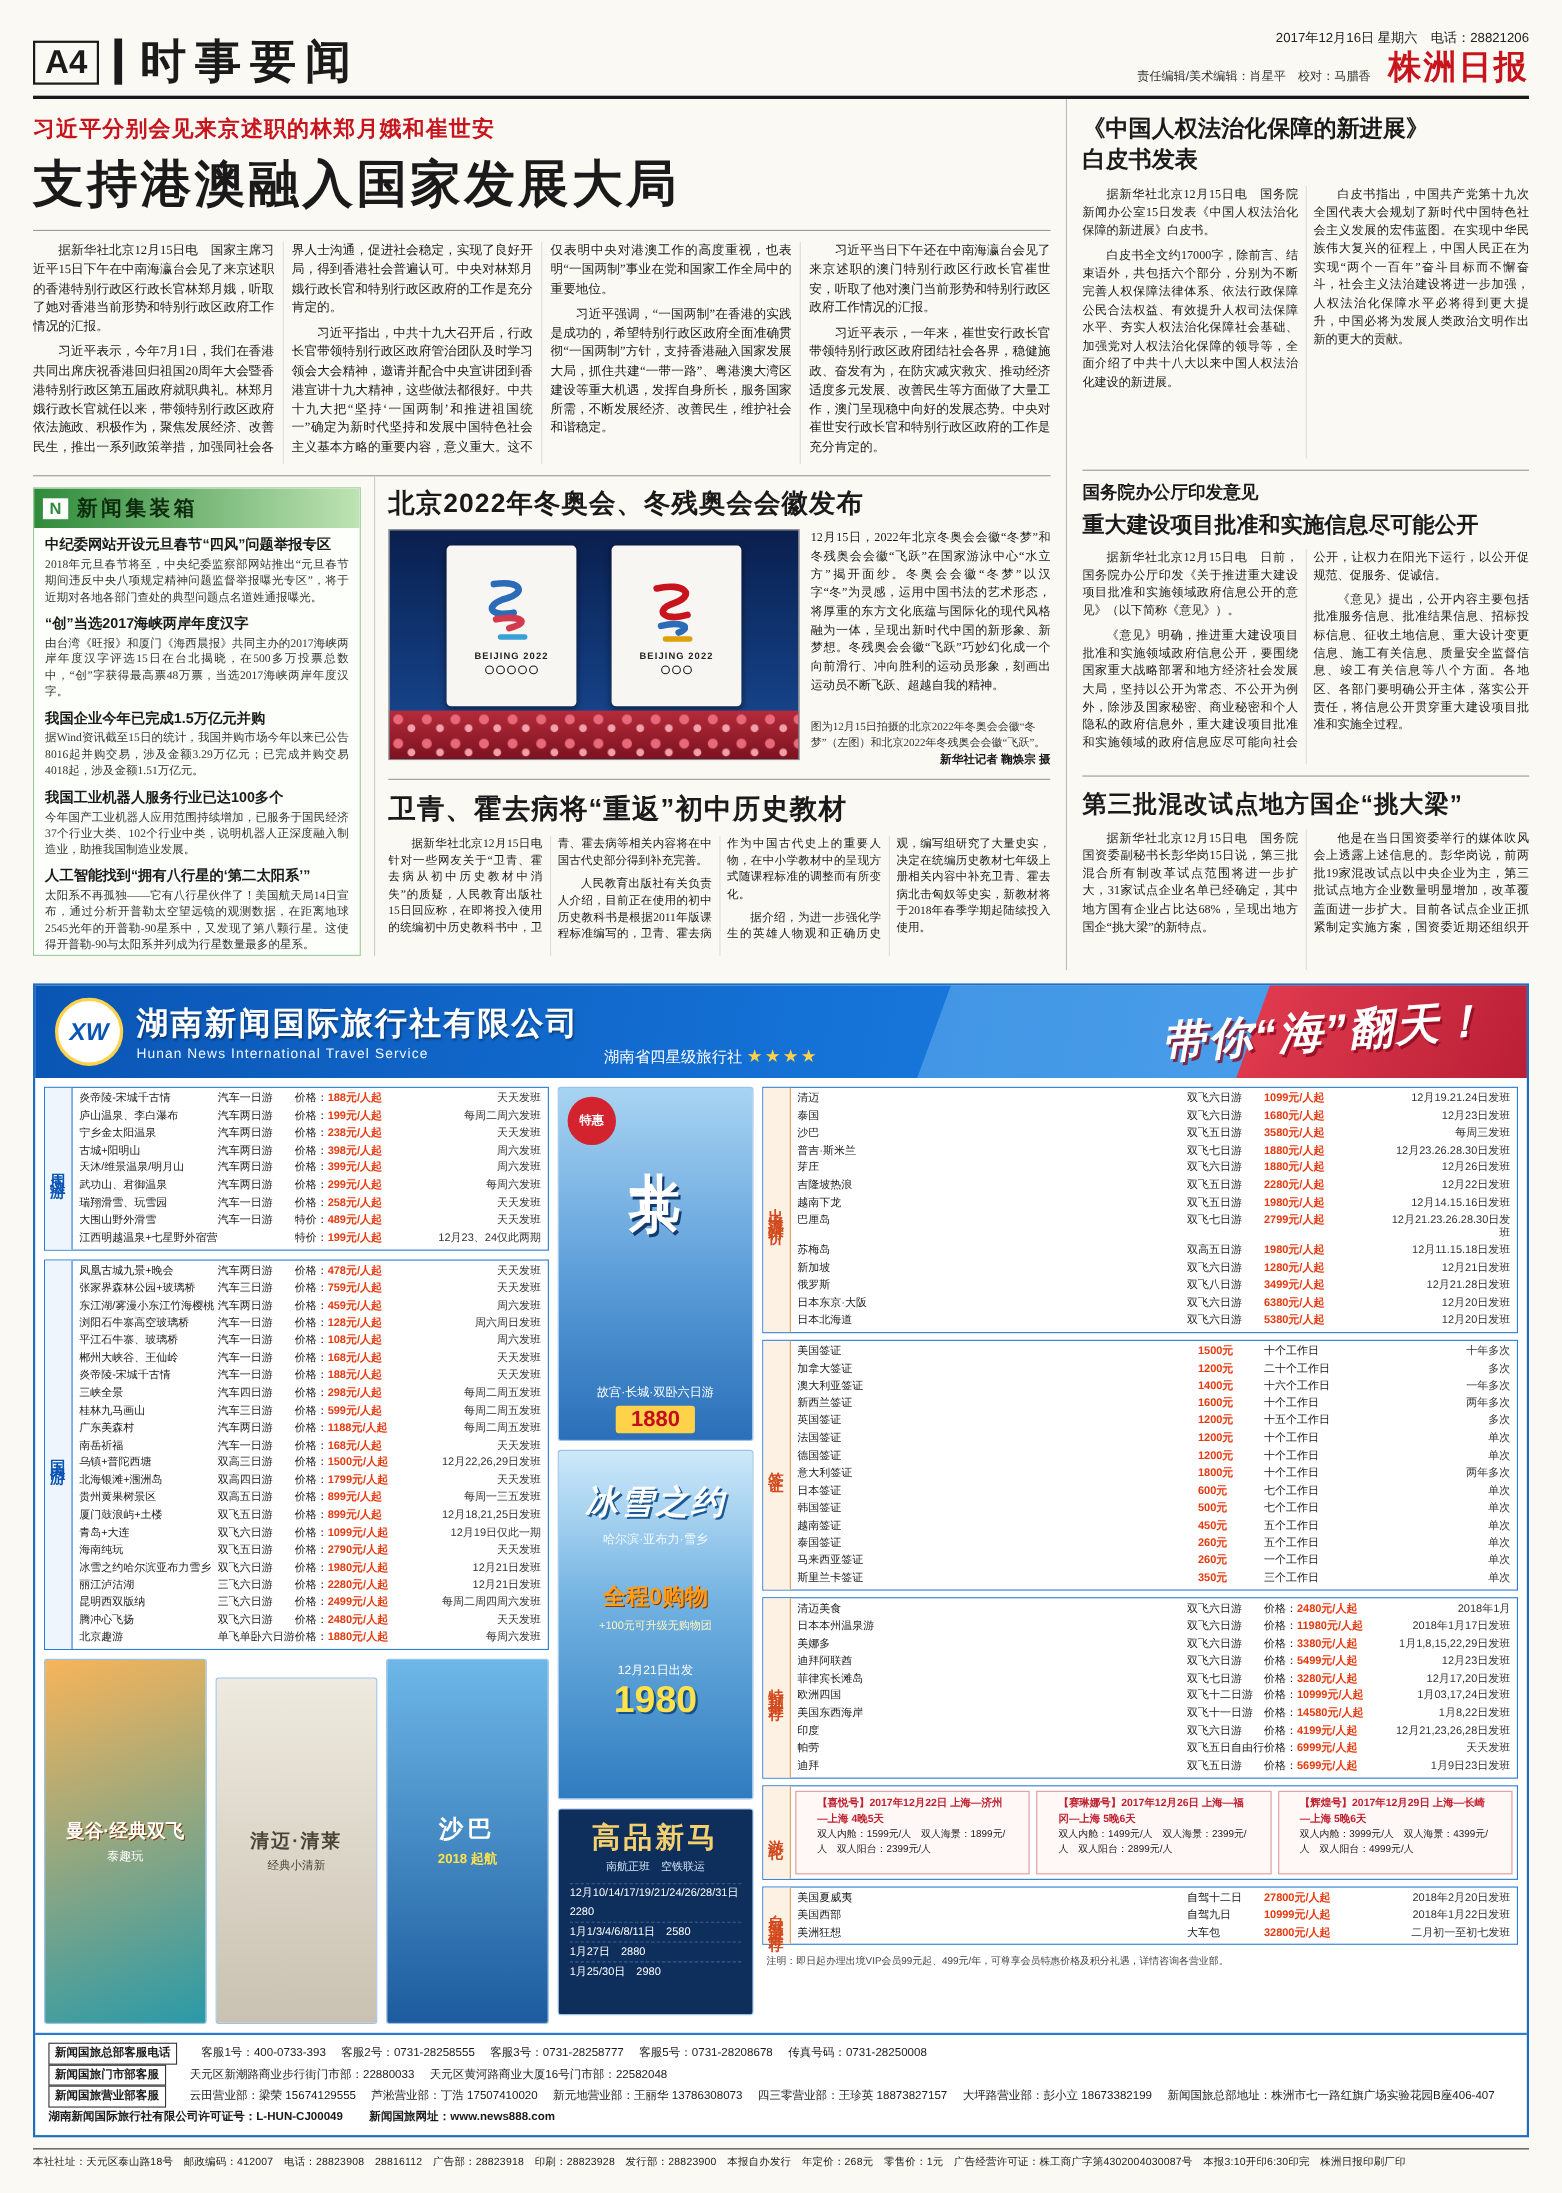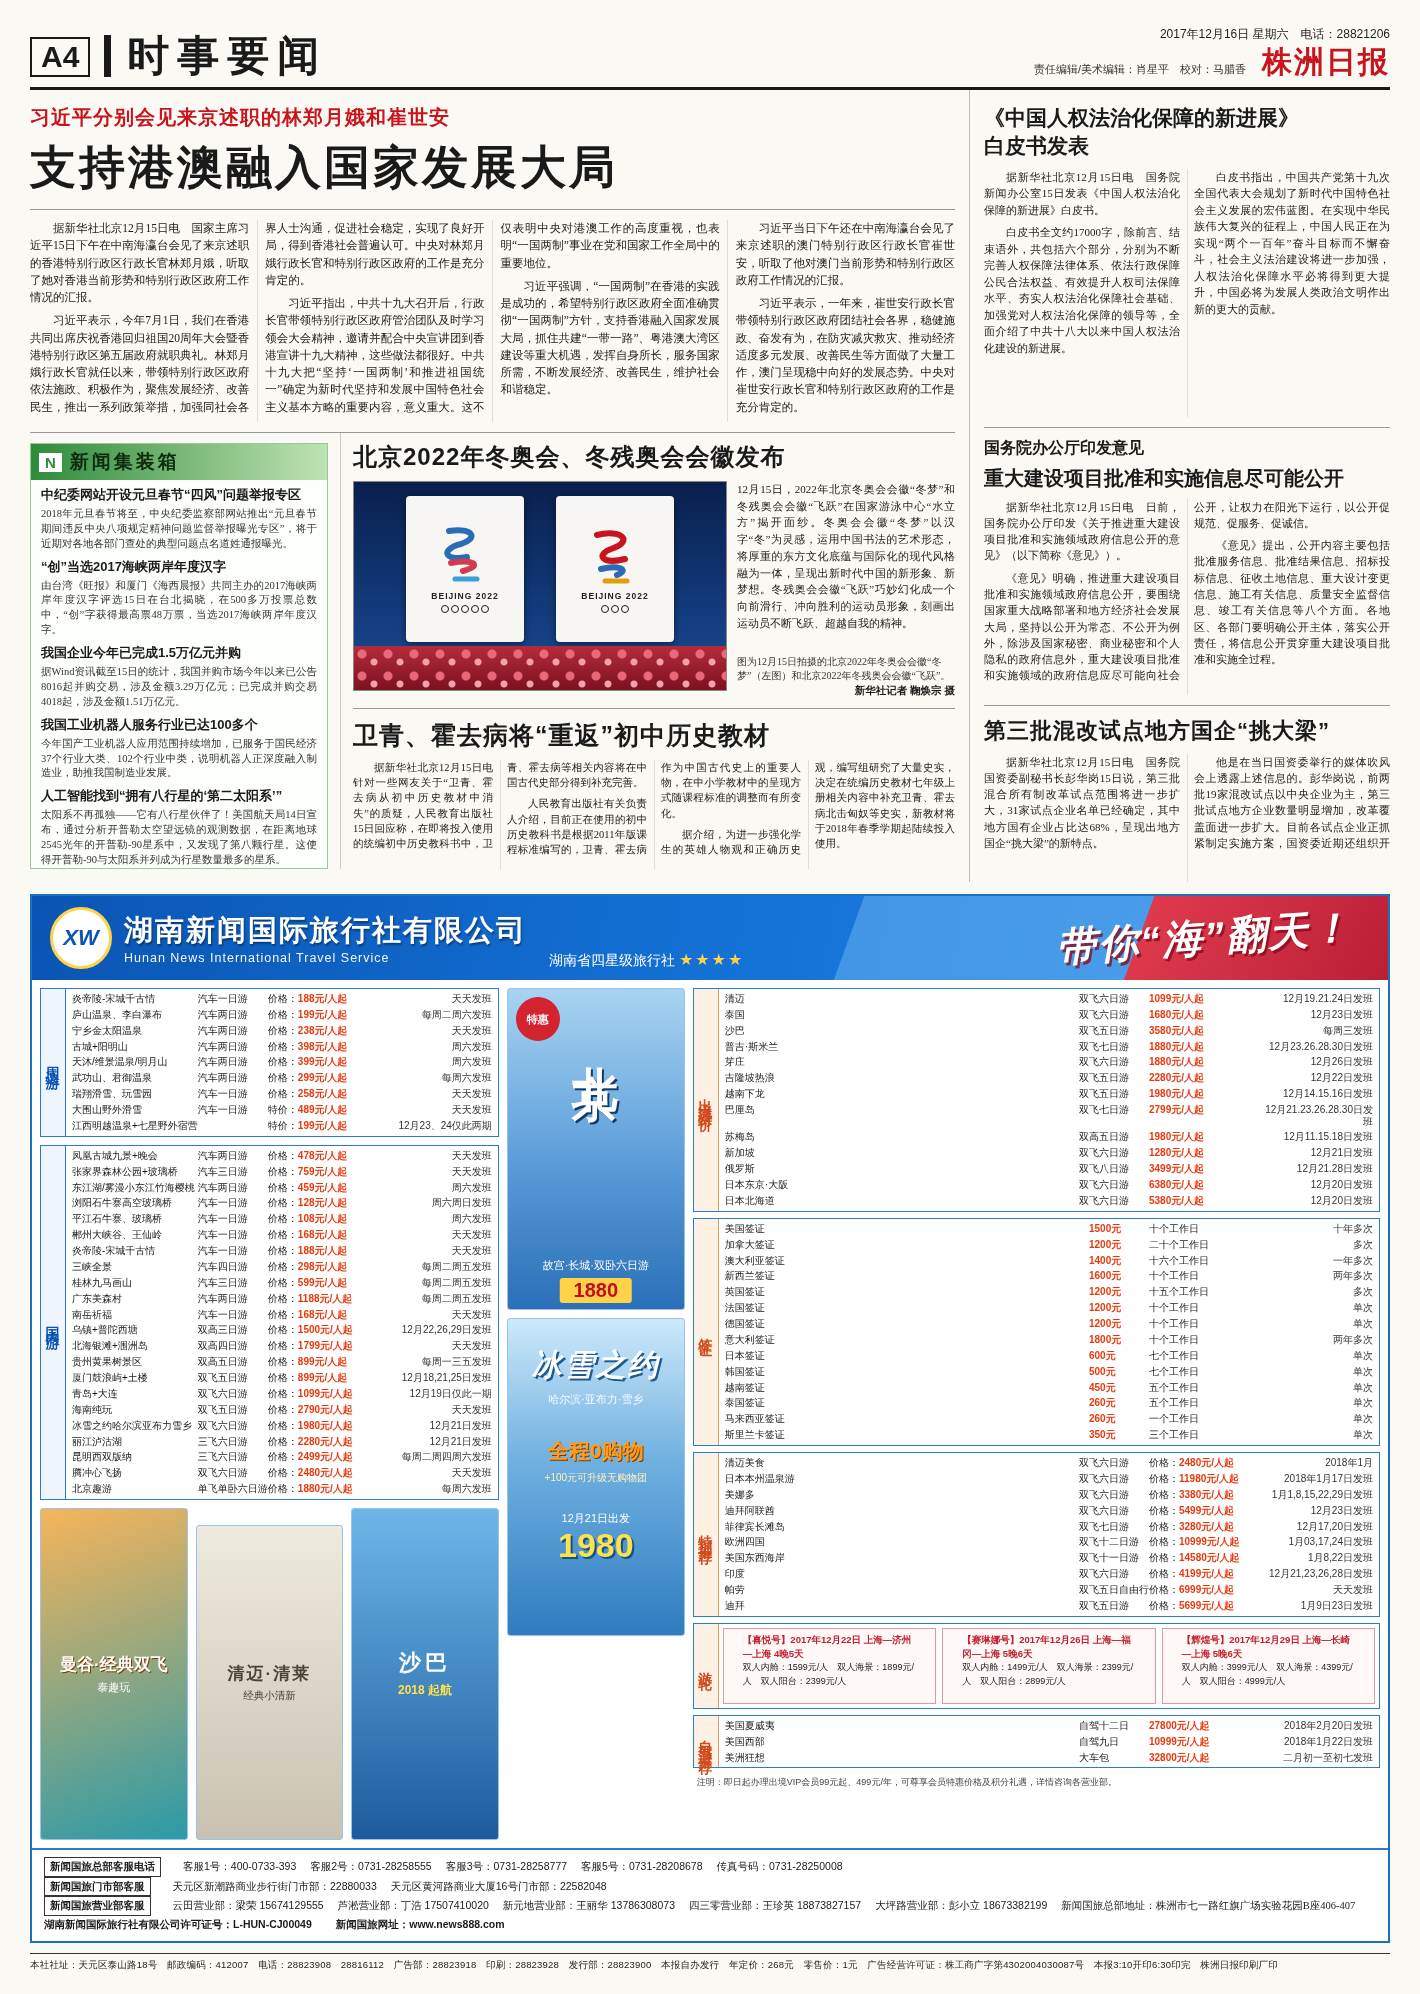--- a/index.html
+++ b/index.html
@@ -567,20 +567,31 @@
           <div class="pb-price">1880</div>
         </div>
         <div class="promo promo-ice">
           <div class="ice-title">冰雪之约</div>
           <div class="ice-sub">哈尔滨·亚布力·雪乡</div>
           <div class="ice-zero">全程0购物</div>
           <div class="ice-up">+100元可升级无购物团</div>
           <div class="ice-date">12月21日出发</div>
           <div class="ice-price">1980</div>
         </div>
+        <div class="promo promo-xinma">
+          <div class="xm-title">高品新马</div>
+          <div class="xm-sub">南航正班　空铁联运</div>
+          <div>
+
+          <span class="xm-row">12月10/14/17/19/21/24/26/28/31日　2280</span>
+              <span class="xm-row">1月1/3/4/6/8/11日　2580</span>
+              <span class="xm-row">1月27日　2880</span>
+              <span class="xm-row">1月25/30日　2980</span>
+            </div>
+        </div>
       </div>
 
       <div class="ad-right">
         <div class="tour-group">
           <div class="v-label hot">出境游特价</div>
           <div class="rows">
 
               <div class="tour-row">
                 <span class="tr-name">清迈</span>
                 <span class="tr-type">双飞六日游</span>
@@ -905,21 +916,21 @@
       <div class="contact-row">
         <span class="contact-label">新闻国旅总部客服电话</span>
         <span><span style="margin-right:14px;">客服1号：400-0733-393</span><span style="margin-right:14px;">客服2号：0731-28258555</span><span style="margin-right:14px;">客服3号：0731-28258777</span><span style="margin-right:14px;">客服5号：0731-28208678</span><span style="margin-right:14px;">传真号码：0731-28250008</span></span>
       </div>
       <div class="contact-row">
         <span class="contact-label">新闻国旅门市部客服</span>
         <span><span style="margin-right:14px;">天元区新潮路商业步行街门市部：22880033</span><span style="margin-right:14px;">天元区黄河路商业大厦16号门市部：22582048</span></span>
       </div>
       <div class="contact-row">
         <span class="contact-label">新闻国旅营业部客服</span>
-        <span><span style="margin-right:14px;">云田营业部：梁荣 15674129555</span><span style="margin-right:14px;">芦淞营业部：丁浩 17507410020</span><span style="margin-right:14px;">新元地营业部：王丽华 13786308073</span><span style="margin-right:14px;">四三零营业部：王珍英 18873827157</span><span style="margin-right:14px;">大坪路营业部：彭小立 18673382199</span><span style="margin-right:14px;font-family:Liberation Serif, serif;">新闻国旅总部地址：株洲市七一路红旗广场实验花园B座406-407</span></span>
+        <span><span style="margin-right:14px;">云田营业部：梁荣 15674129555</span><span style="margin-right:14px;">芦淞营业部：丁浩 17507410020</span><span style="margin-right:14px;">新元地营业部：王丽华 13786308073</span><span style="margin-right:14px;">四三零营业部：王珍英 18873827157</span><span style="margin-right:14px;">大坪路营业部：彭小立 18673382199</span><span style="margin-right:14px;">新闻国旅总部地址：株洲市七一路红旗广场实验花园B座406-407</span></span>
       </div>
       <div class="contact-misc">
         <span>湖南新闻国际旅行社有限公司许可证号：L-HUN-CJ00049</span>
         <span>新闻国旅网址：www.news888.com</span>
       </div>
     </div>
   </section>
 
   <footer class="page-footer">本社社址：天元区泰山路18号　邮政编码：412007　电话：28823908　28816112　广告部：28823918　印刷：28823928　发行部：28823900　本报自办发行　年定价：268元　零售价：1元　广告经营许可证：株工商广字第4302004030087号　本报3:10开印6:30印完　株洲日报印刷厂印</footer>
 </div>

